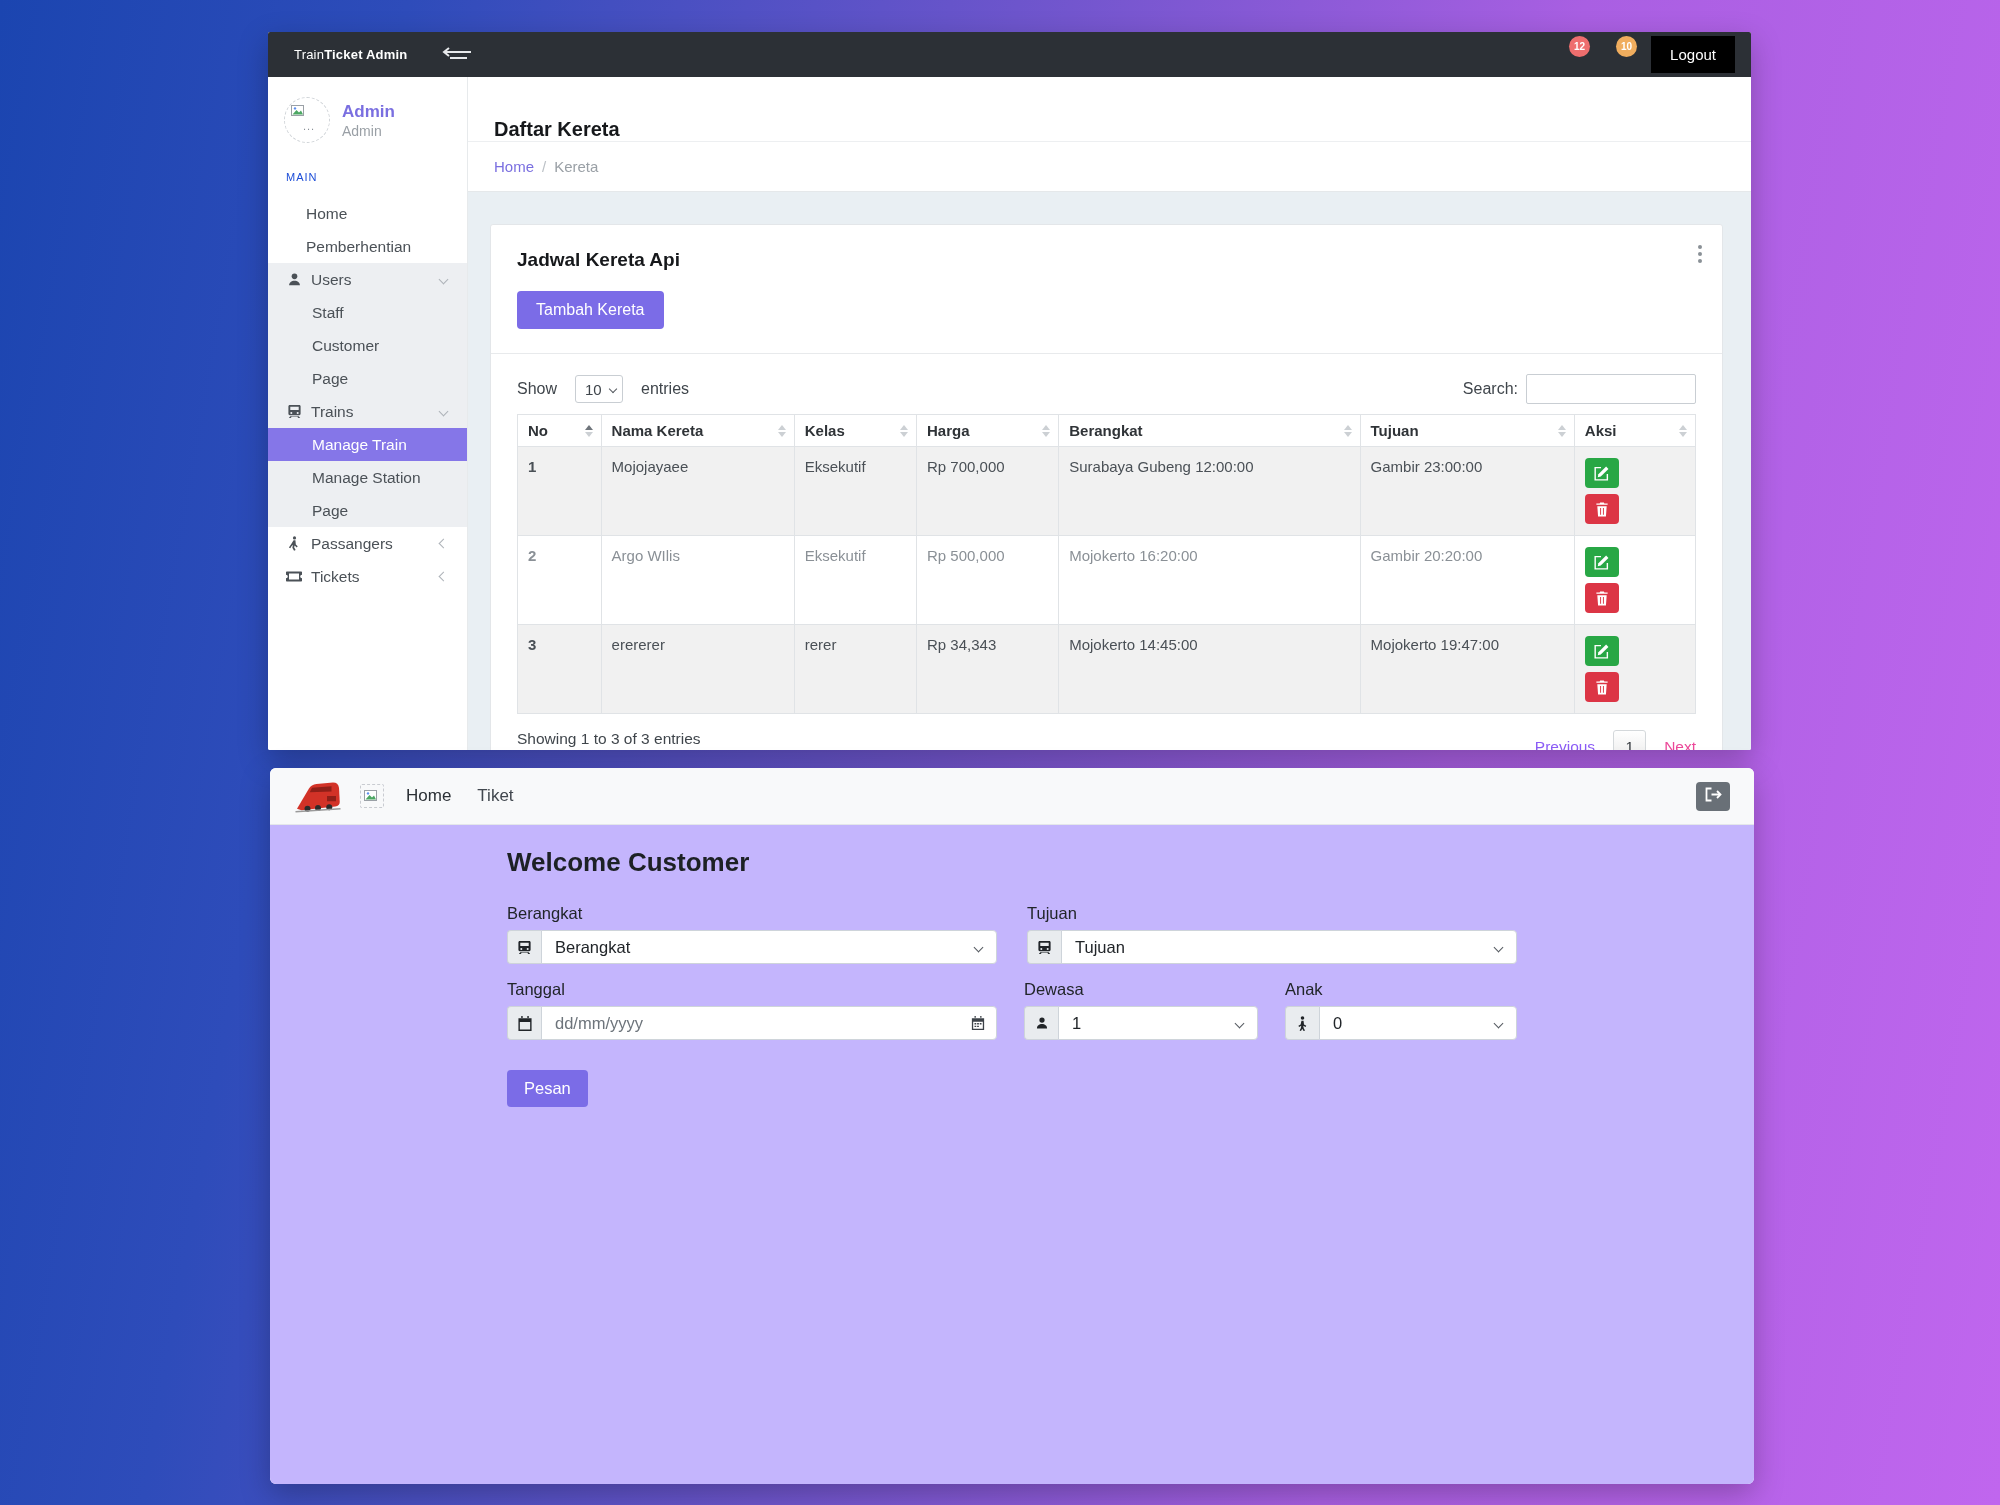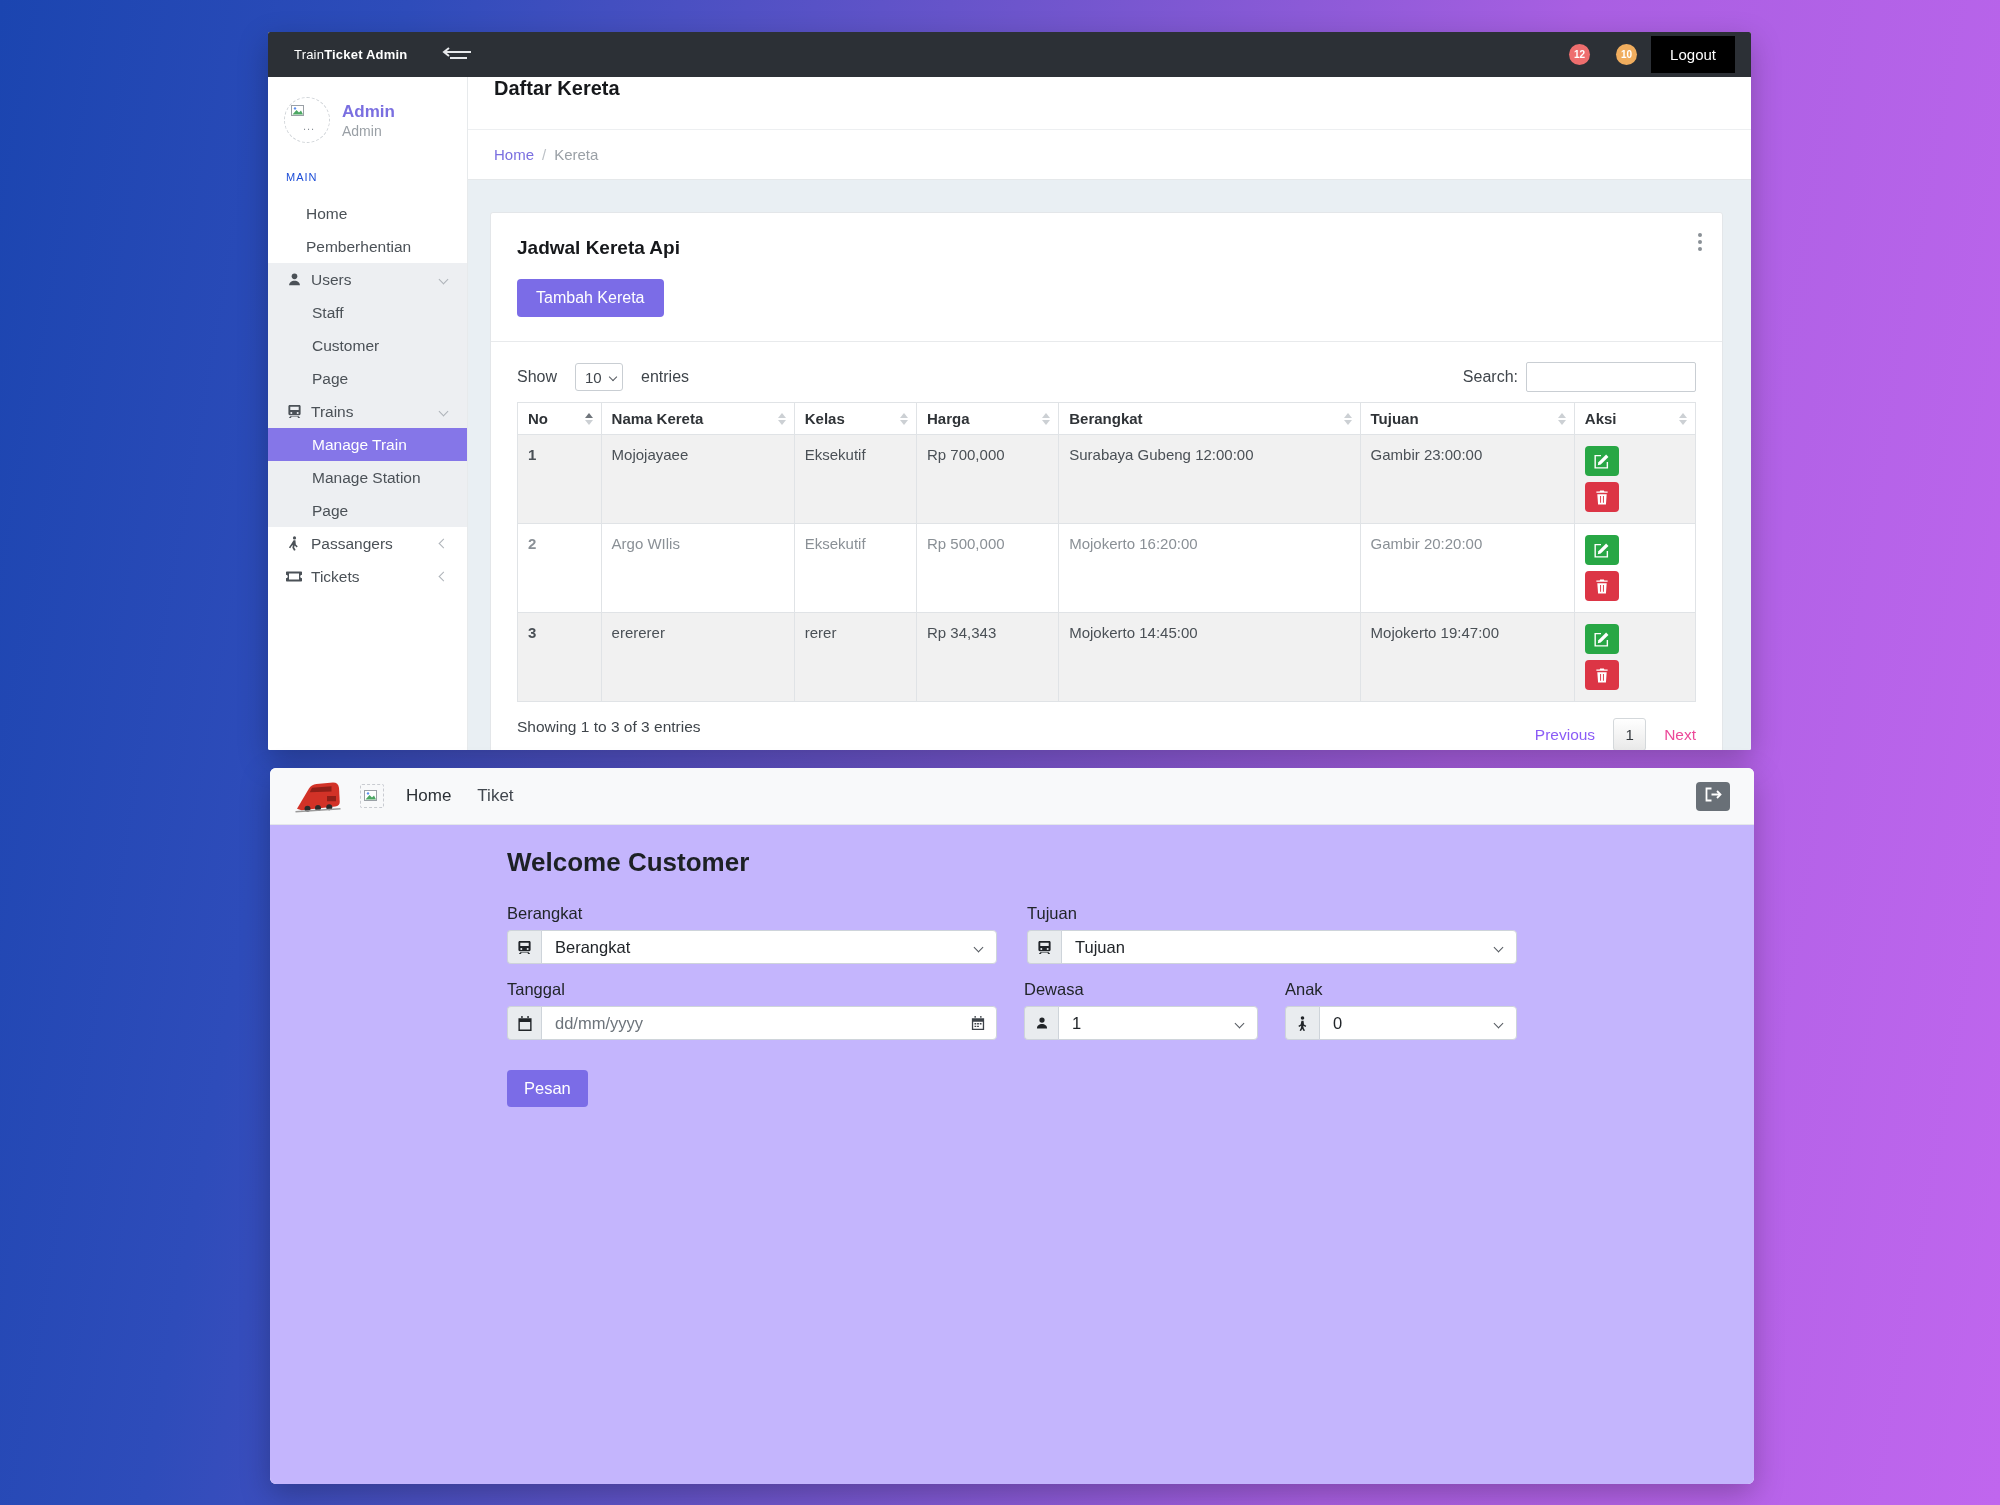--- a/index.html
+++ b/index.html
@@ -8,21 +8,21 @@
   #stage{position:relative;width:2000px;height:1505px;overflow:hidden;
     background:linear-gradient(100deg,#1b45b0 0%,#2e4cba 18%,#6d55cc 45%,#a95fe2 70%,#c066ee 100%);}
   .window{position:absolute;background:#fff;box-shadow:0 10px 30px rgba(0,0,0,.25)}
 
   
   #admin-window{left:268px;top:32px;width:1483px;height:718px;display:flex;flex-direction:column;border-radius:2px;overflow:hidden}
   .a-navbar{height:45px;background:#2c3036;display:flex;align-items:center;padding:0 16px 0 26px;flex:0 0 auto}
   .brand{color:#fff;font-size:13px;letter-spacing:.2px}
   .brand b{font-weight:bold}
   .toggle{margin-left:34px;display:flex;align-items:center;cursor:pointer}
-  .a-nav-right{margin-left:auto;display:flex;align-items:center}
+  .a-nav-right{margin-left:auto;display:flex;align-items:flex-start}
   .badge{width:21px;height:21px;border-radius:50%;color:#fff;font-size:10px;display:flex;align-items:center;justify-content:center;font-weight:bold}
   .badge.red{background:#ee6e6e}
   .badge.orange{background:#f0ad5e;margin-left:26px}
   .btn-logout{background:#000;color:#fff;border:none;font-size:15px;padding:10px 19px;margin-left:14px;cursor:pointer;font-family:inherit}
 
   .a-body{flex:1;display:flex;min-height:0}
   .a-sidebar{width:200px;background:#fff;border-right:1px solid #e7eaec;flex:0 0 auto}
   .profile{display:flex;align-items:center;gap:12px;padding:20px 14px 14px 16px}
   .avatar{width:46px;height:46px;border-radius:50%;border:1px dashed #cfd3d7;position:relative;flex:0 0 auto;color:#8a9096;font-size:11px}
   .avatar .mini-img{position:absolute;left:6px;top:7px}
@@ -37,21 +37,21 @@
   .mi .ic{width:22px;margin-left:15px;margin-right:6px;display:flex;justify-content:center;color:#4b5157}
   .mi.sub .lbl{padding-left:44px}
   .mi.grp{background:#edeff2}
   .mi.active{background:#8576e8}
   .mi.active .lbl{color:#fff}
   .chev{display:inline-block;width:7px;height:7px;border-right:1.6px solid #aeb3b9;border-bottom:1.6px solid #aeb3b9;position:absolute;right:20px}
   .chev.down{transform:rotate(45deg)}
   .chev.left{transform:rotate(135deg)}
 
   .a-main{flex:1;background:#e9eff3;display:flex;flex-direction:column;min-width:0}
-  .titlebar{background:#fff;height:53px;display:flex;align-items:flex-start;padding:0 26px;border-bottom:1px solid #edeff1;flex:0 0 auto}
+  .titlebar{background:#fff;height:65px;display:flex;align-items:flex-end;padding:0 26px;border-bottom:1px solid #edeff1;flex:0 0 auto}
   .page-title{font-size:20px;font-weight:bold;color:#16181b}
   .crumbbar{background:#fff;height:50px;display:flex;align-items:center;gap:8px;padding:0 26px;border-bottom:1px solid #e5e8ea;font-size:15px;flex:0 0 auto}
   .crumb-home{color:#7a6fe0;cursor:pointer}
   .crumb-sep{color:#bcc1c6}
   .crumb-cur{color:#9aa0a6}
   .content{flex:1;padding:32px 28px 0 22px}
   .card{background:#fff;border:1px solid #e3e6e9;border-radius:3px;padding:24px 26px 20px;position:relative;min-height:444px}
   .kebab{position:absolute;top:16px;right:16px;display:flex;flex-direction:column;gap:3px;cursor:pointer;padding:4px}
   .kebab i{width:4px;height:4px;border-radius:50%;background:#8a9096;display:block}
   .card-title{font-size:19px;font-weight:bold;color:#16181b;margin-bottom:20px}

